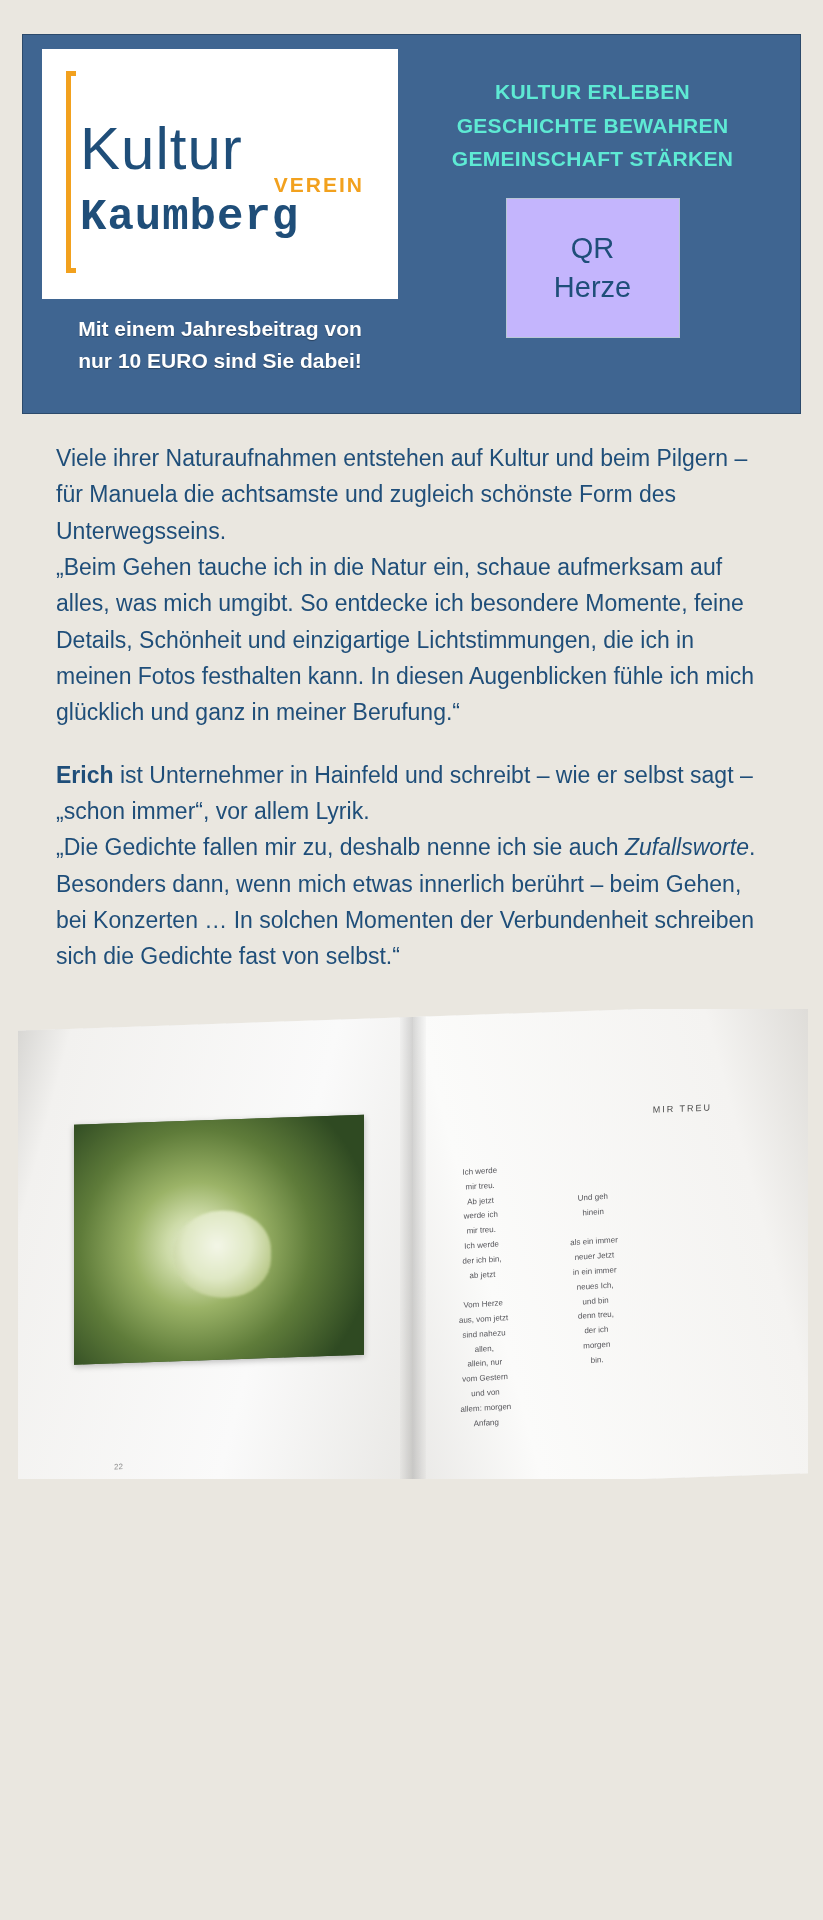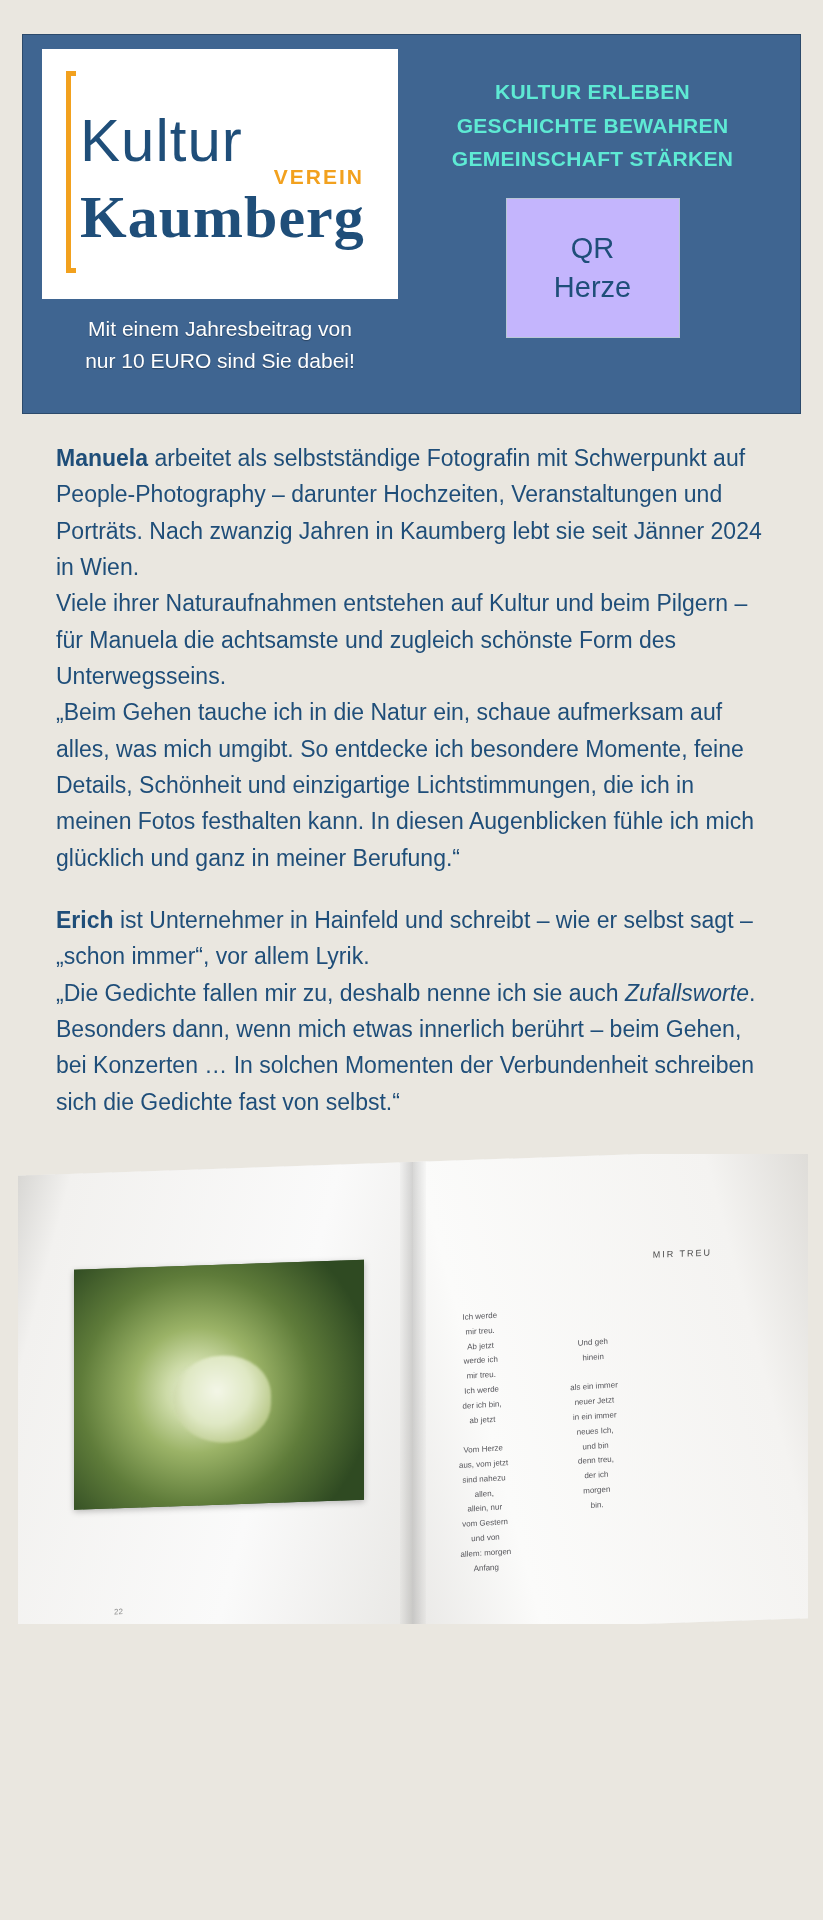--- a/index.html
+++ b/index.html
@@ -81,33 +81,33 @@
     font-size: 21px;
     font-weight: 700;
     color: #f2a11e;
     letter-spacing: 2px;
     text-align: right;
     padding-right: 26px;
     margin-top: -6px;
     margin-bottom: -2px;
   }
   .logo-word2 {
-    font-family: Liberation Serif, serif;
-    font-size: 60px;
+    font-family: Liberation Mono, monospace;
+    font-size: 44px;
     font-weight: 700;
     color: #1f4e79;
     letter-spacing: 1px;
     line-height: 1.0;
     padding-left: 4px;
   }
   .membership {
     margin-top: 14px;
     color: #ffffff;
     font-size: 21px;
-    font-weight: 400;
+    font-weight: 700;
     text-align: center;
     line-height: 1.5;
     text-shadow: 0 1px 1px rgba(0,0,0,.35);
   }
   .banner-right {
     flex: 1;
     display: flex;
     flex-direction: column;
     align-items: center;
     padding-top: 26px;
@@ -283,21 +283,20 @@
       <div class="qr-box">
         <div>QR</div>
         <div>Herze</div>
       </div>
     </div>
 
   </div>
 
   <div class="content">
 
-    <p class="para"><span class="lead">Manuela</span><span> arbeitet als selbstständige Fotografin mit Schwerpunkt auf People-Photography – darunter Hochzeiten, Veranstaltungen und Porträts. Nach zwanzig Jahren in Kaumberg lebt sie seit Jänner 2024 in Wien.</span></p>
 
     <p class="para">Viele ihrer Naturaufnahmen entstehen auf Kultur und beim Pilgern – für Manuela die achtsamste und zugleich schönste Form des Unterwegsseins.</p>
 
     <p class="para">„Beim Gehen tauche ich in die Natur ein, schaue aufmerksam auf alles, was mich umgibt. So entdecke ich besondere Momente, feine Details, Schönheit und einzigartige Lichtstimmungen, die ich in meinen Fotos festhalten kann. In diesen Augenblicken fühle ich mich glücklich und ganz in meiner Berufung.“</p>
 
     <div class="para-gap"></div>
 
     <p class="para"><span class="lead">Erich</span><span> ist Unternehmer in Hainfeld und schreibt – wie er selbst sagt – „schon immer“, vor allem Lyrik.</span></p>
 
     <p class="para"><span>„Die Gedichte fallen mir zu, deshalb nenne ich sie auch </span><span class="ital">Zufallsworte</span><span>. Besonders dann, wenn mich etwas innerlich berührt – beim Gehen, bei Konzerten … In solchen Momenten der Verbundenheit schreiben sich die Gedichte fast von selbst.“</span></p>

